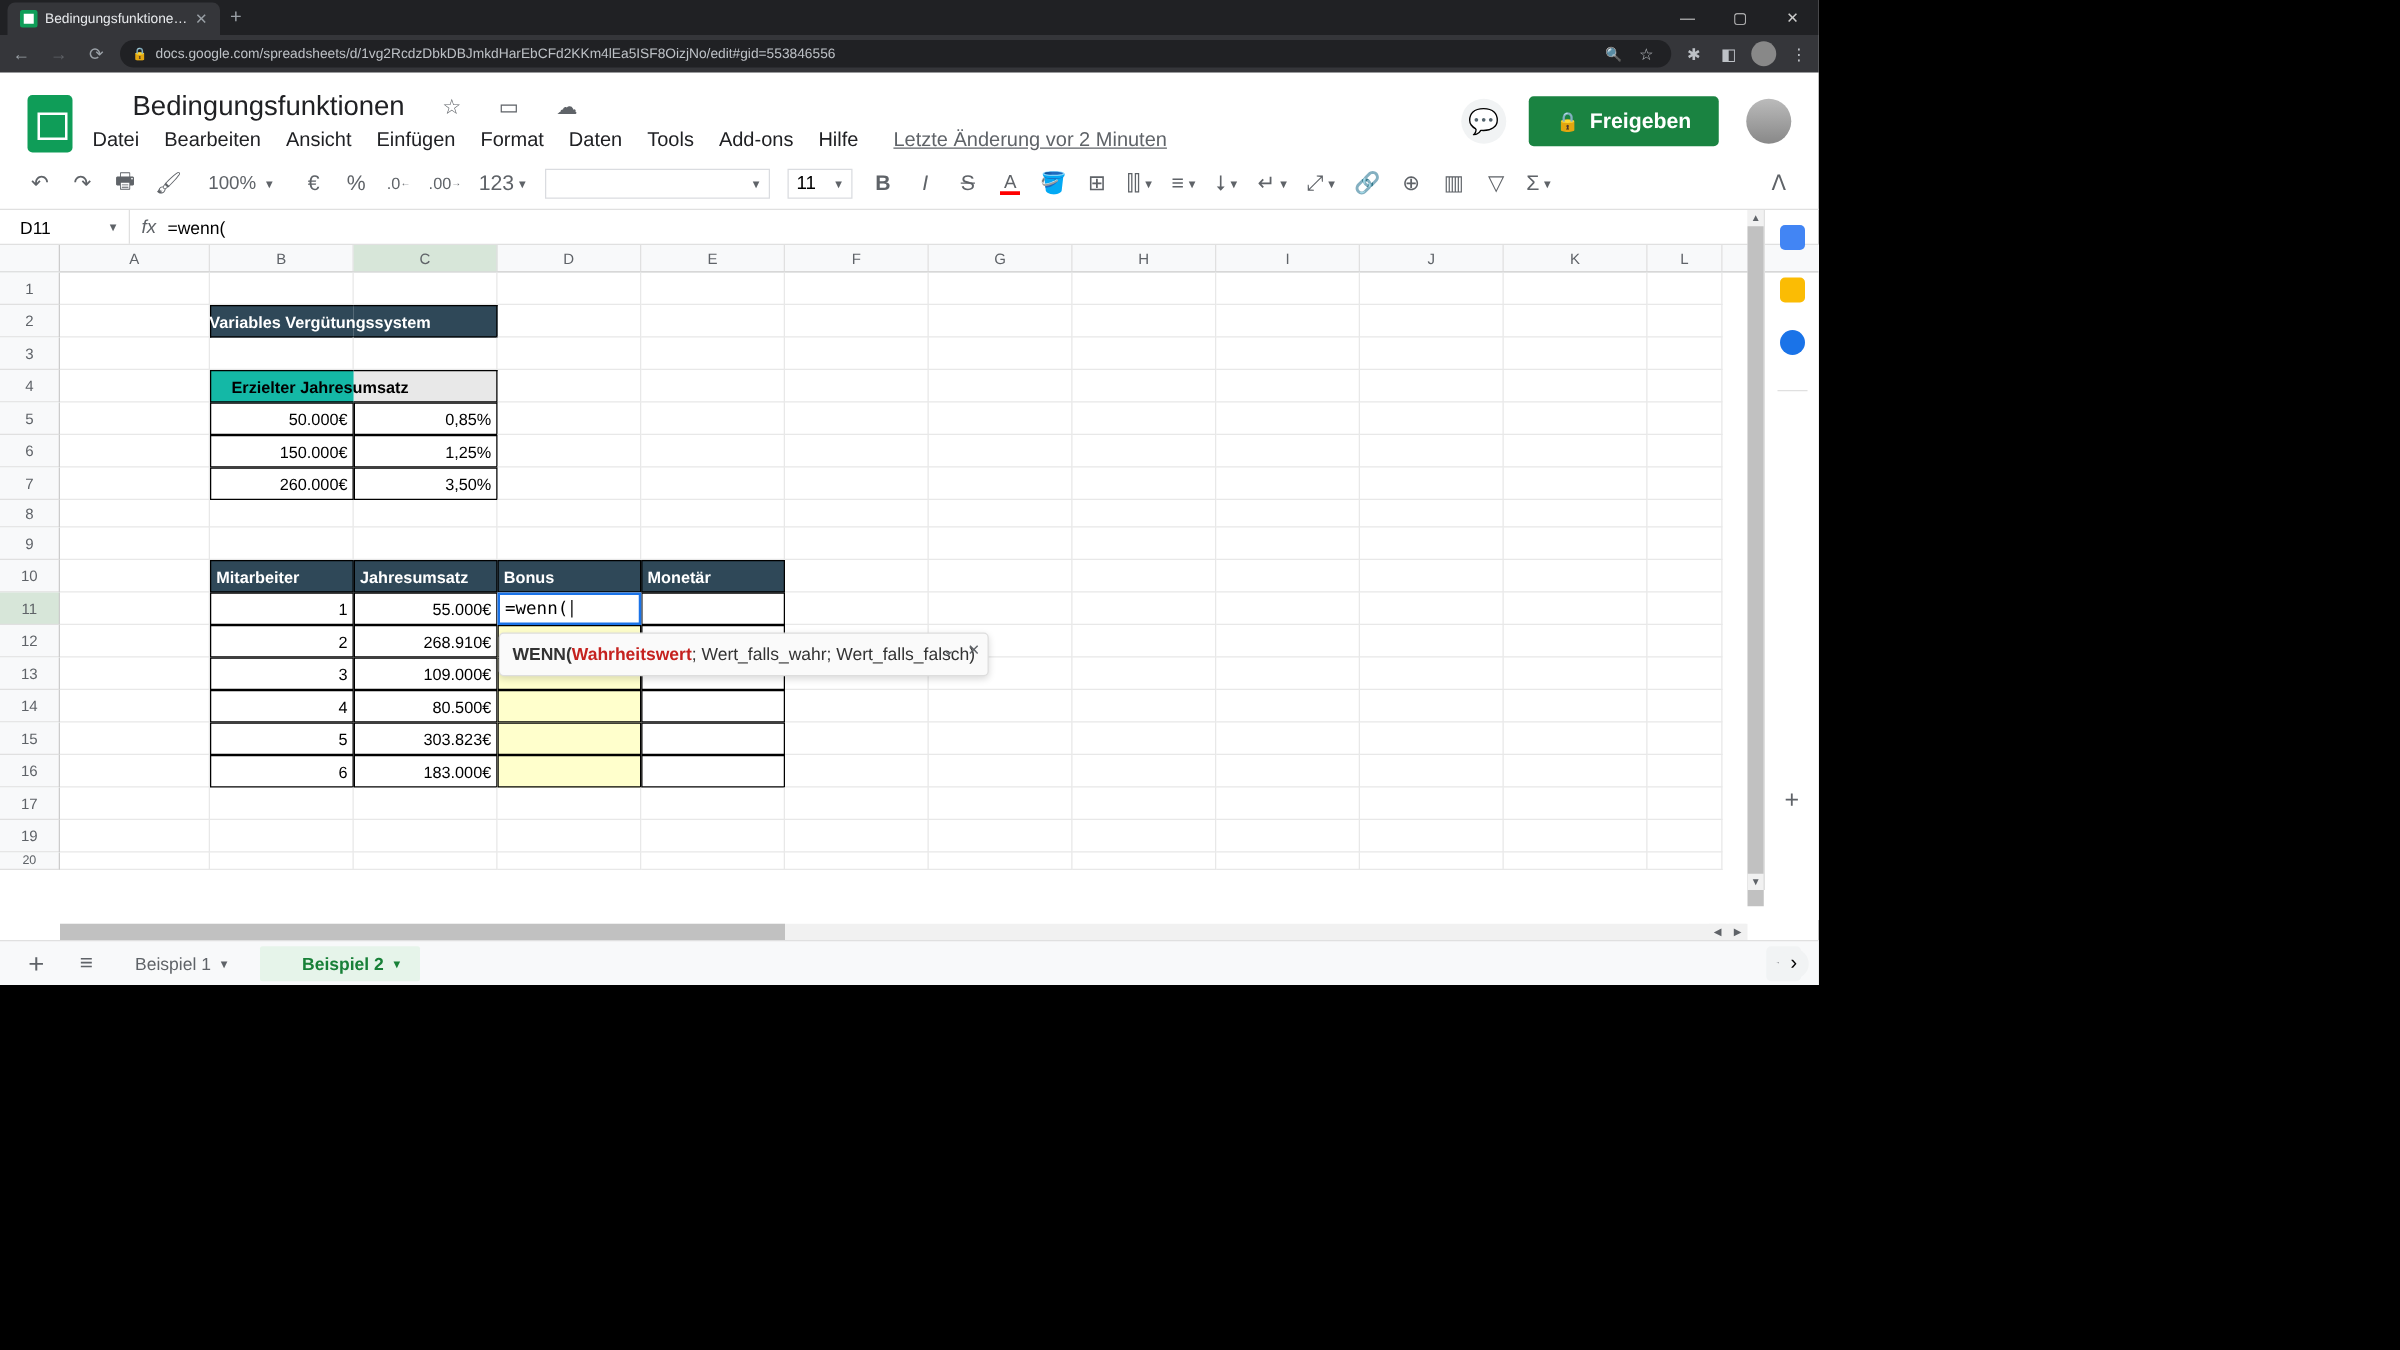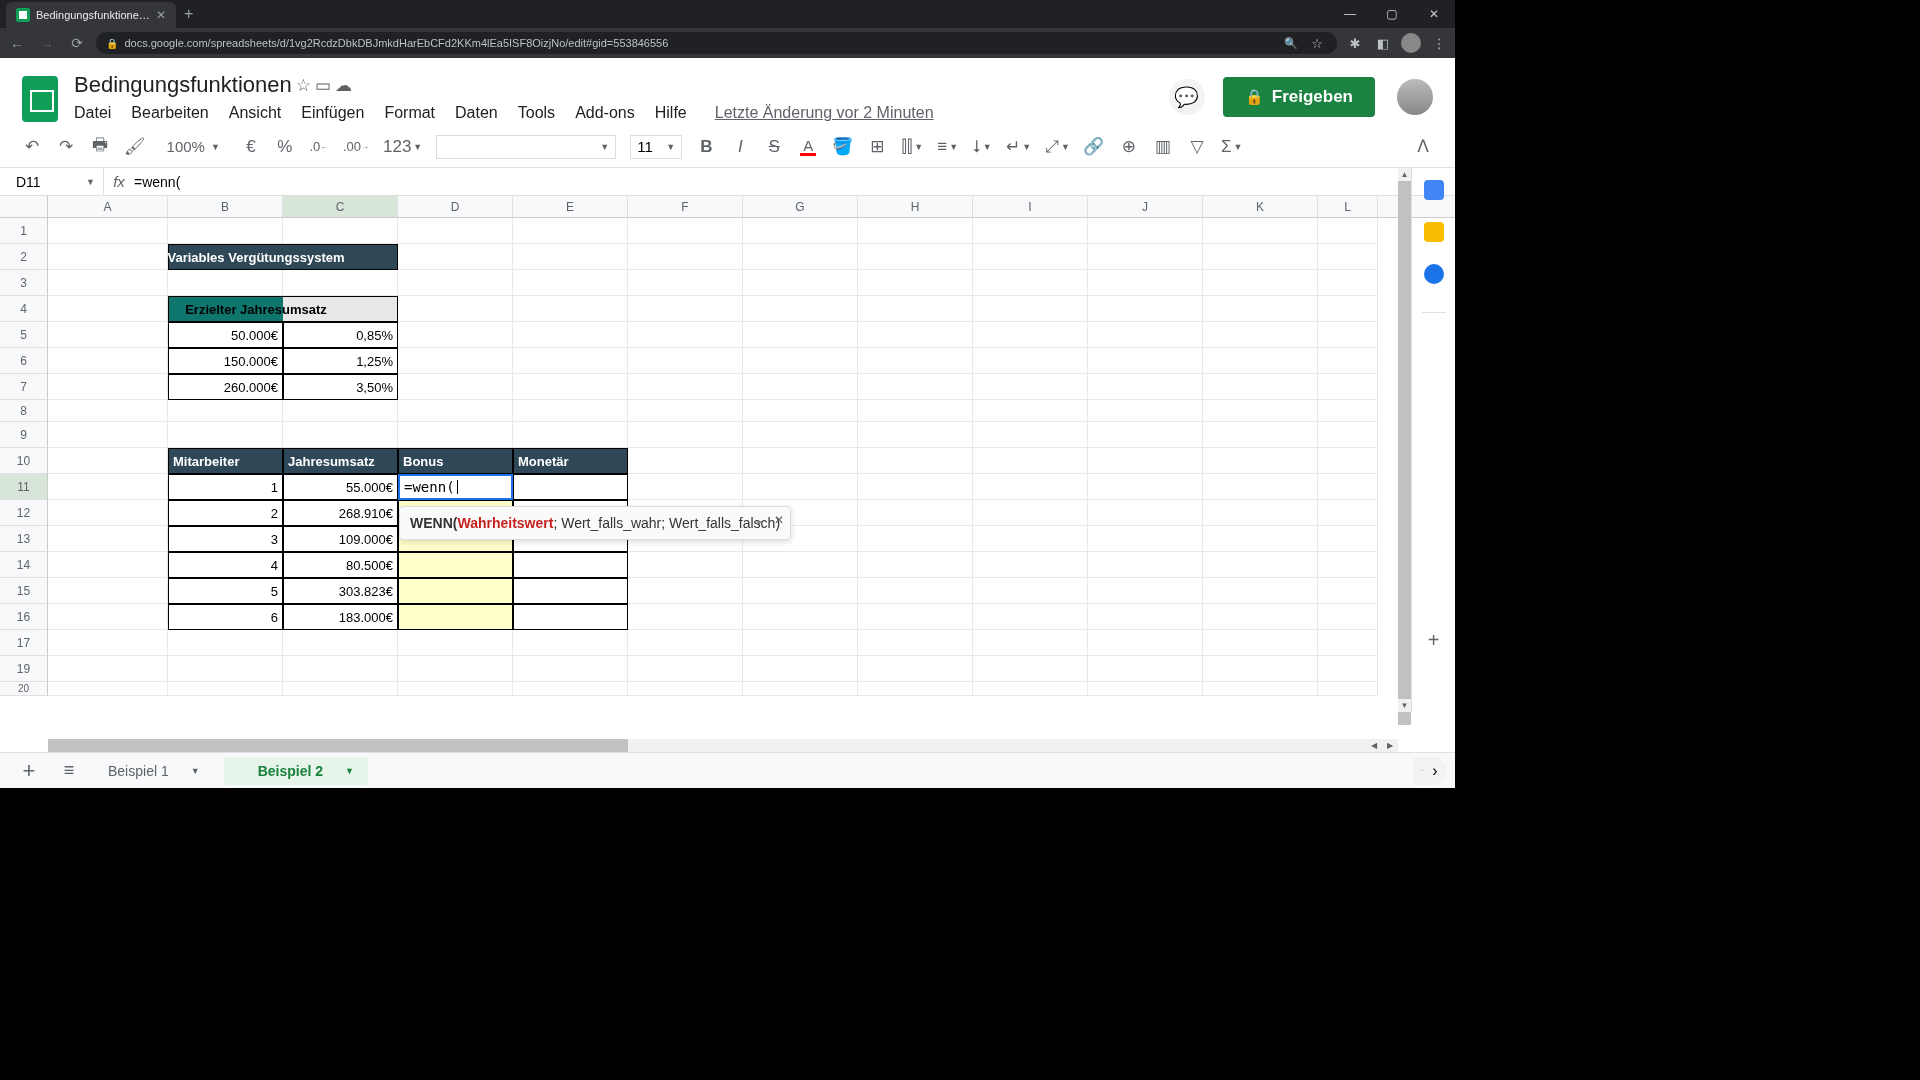--- a/index.html
+++ b/index.html
@@ -24,21 +24,21 @@
   .urlbar .lock { color: #9aa0a6; font-size: 10px; }
   .urlbar .url { color: #bdc1c6; font-size: 11px; flex: 1; }
   .tb-icon { color: #bdc1c6; font-size: 13px; width: 20px; text-align: center; }
   .avatar-small { width: 20px; height: 20px; border-radius: 50%; background: #888; }
 
   
   .app-header { display: flex; align-items: center; padding: 10px 22px 0 22px; height: 68px; }
   .sheets-logo { width: 36px; height: 46px; background: #0f9d58; border-radius: 4px; position: relative; margin-right: 16px; margin-top: 4px;}
   .sheets-logo::after { content: ""; position: absolute; left: 8px; top: 14px; width: 20px; height: 18px; border: 2px solid #fff; }
   .doc-titlebar { display: flex; flex-direction: column; flex: 1; }
-  .doc-top { display: flex; align-items: center; gap: 4px; }
+  .doc-top { display: flex; align-items: center; gap: 30px; margin-left: 32px; }
   .doc-title { font-size: 22px; color: #202124; font-weight: 400; }
   .doc-icon { color: #5f6368; font-size: 17px; }
   .menubar { display: flex; gap: 20px; margin-top: 6px; color: #202124; font-size: 16px; align-items: center; }
   .menubar .last-edit { color: #5f6368; text-decoration: underline; margin-left: 8px; }
   .header-right { display: flex; align-items: center; gap: 18px; }
   .chat-icon { width: 36px; height: 36px; display:flex; align-items:center; justify-content:center; color:#5f6368; font-size:20px; background:#f1f3f4; border-radius:50%; }
   .share-btn { background: #1a8341; color: #fff; font-weight: 600; font-size: 17px; padding: 10px 22px; border-radius: 4px; display: flex; align-items: center; gap: 8px; }
   .share-btn .lock { font-size: 15px; }
   .profile { width: 36px; height: 36px; border-radius: 50%; background: linear-gradient(#bbb,#888); margin-left: 4px; }
 
@@ -130,21 +130,21 @@
   .hscroll { position:absolute; left:48px; bottom:36px; height:13px; width:580px; background:#c1c1c1; border-radius:0;}
   .hscroll-track { position:absolute; left:48px; right:57px; bottom:36px; height:13px; background:#f1f1f1;}
 
   .sheet-nav-arrows { position:absolute; right:58px; bottom:36px; display:flex; gap:2px;}
   .sheet-nav-arrows span { width:14px; height:13px; display:flex; align-items:center; justify-content:center; font-size:8px; color:#5f6368; background:#f1f1f1;}
 
   
   .sheet-tabs { position:absolute; bottom:0; left:0; right:0; height:36px; background:#f8f9fa; display:flex; align-items:center; padding: 0 14px; gap: 10px; border-top:1px solid #e0e0e0;}
   .add-sheet { font-size:22px; color:#5f6368; width:30px; text-align:center;}
   .all-sheets { font-size:18px; color:#5f6368; width:30px; text-align:center;}
-  .sheet-tab { padding: 6px 14px; font-size:14px; color:#5f6368; display:flex; align-items:center; gap:22px; border-radius:2px;}
+  .sheet-tab { padding: 6px 14px; font-size:14px; color:#5f6368; display:flex; align-items:center; gap:6px; border-radius:2px;}
   .sheet-tab.active { color:#188038; font-weight:600; background:#e6f4ea;padding-left:34px; }
   .sheet-tab .dd { font-size:9px;}
   .explore { margin-left:auto; width:28px; height:28px; background:#f1f3f4; border-radius:4px; display:flex; align-items:center; justify-content:center; color:#5f6368;}
   .chevron-side { width:24px; height:24px; background:#f1f3f4; border-radius:50%; display:flex; align-items:center; justify-content:center;}
 </style>
 </head>
 <body>
 
 <div class="app">
 
@@ -329,21 +329,21 @@
           <div class="cell cH"></div>
           <div class="cell cI"></div>
           <div class="cell cJ"></div>
           <div class="cell cK"></div>
           <div class="cell cL"></div>
         </div>
 
       <div class="row">
           <div class="rh">4</div>
           <div class="cell cA"></div>
-          <div class="cell cB bordered" style="background:#0f766e;font-weight:bold;border-right:none;justify-content:center">
+          <div class="cell cB bordered" style="background:#14b8a6;font-weight:bold;border-right:none;justify-content:center">
             <span style="position:relative;left:30px;white-space:nowrap">Erzielter Jahresumsatz</span>
           </div>
           <div class="cell cC bordered" style="background:#e8e8e8;border-left:none"></div>
           <div class="cell cD"></div>
           <div class="cell cE"></div>
           <div class="cell cF"></div>
           <div class="cell cG"></div>
           <div class="cell cH"></div>
           <div class="cell cI"></div>
           <div class="cell cJ"></div>

